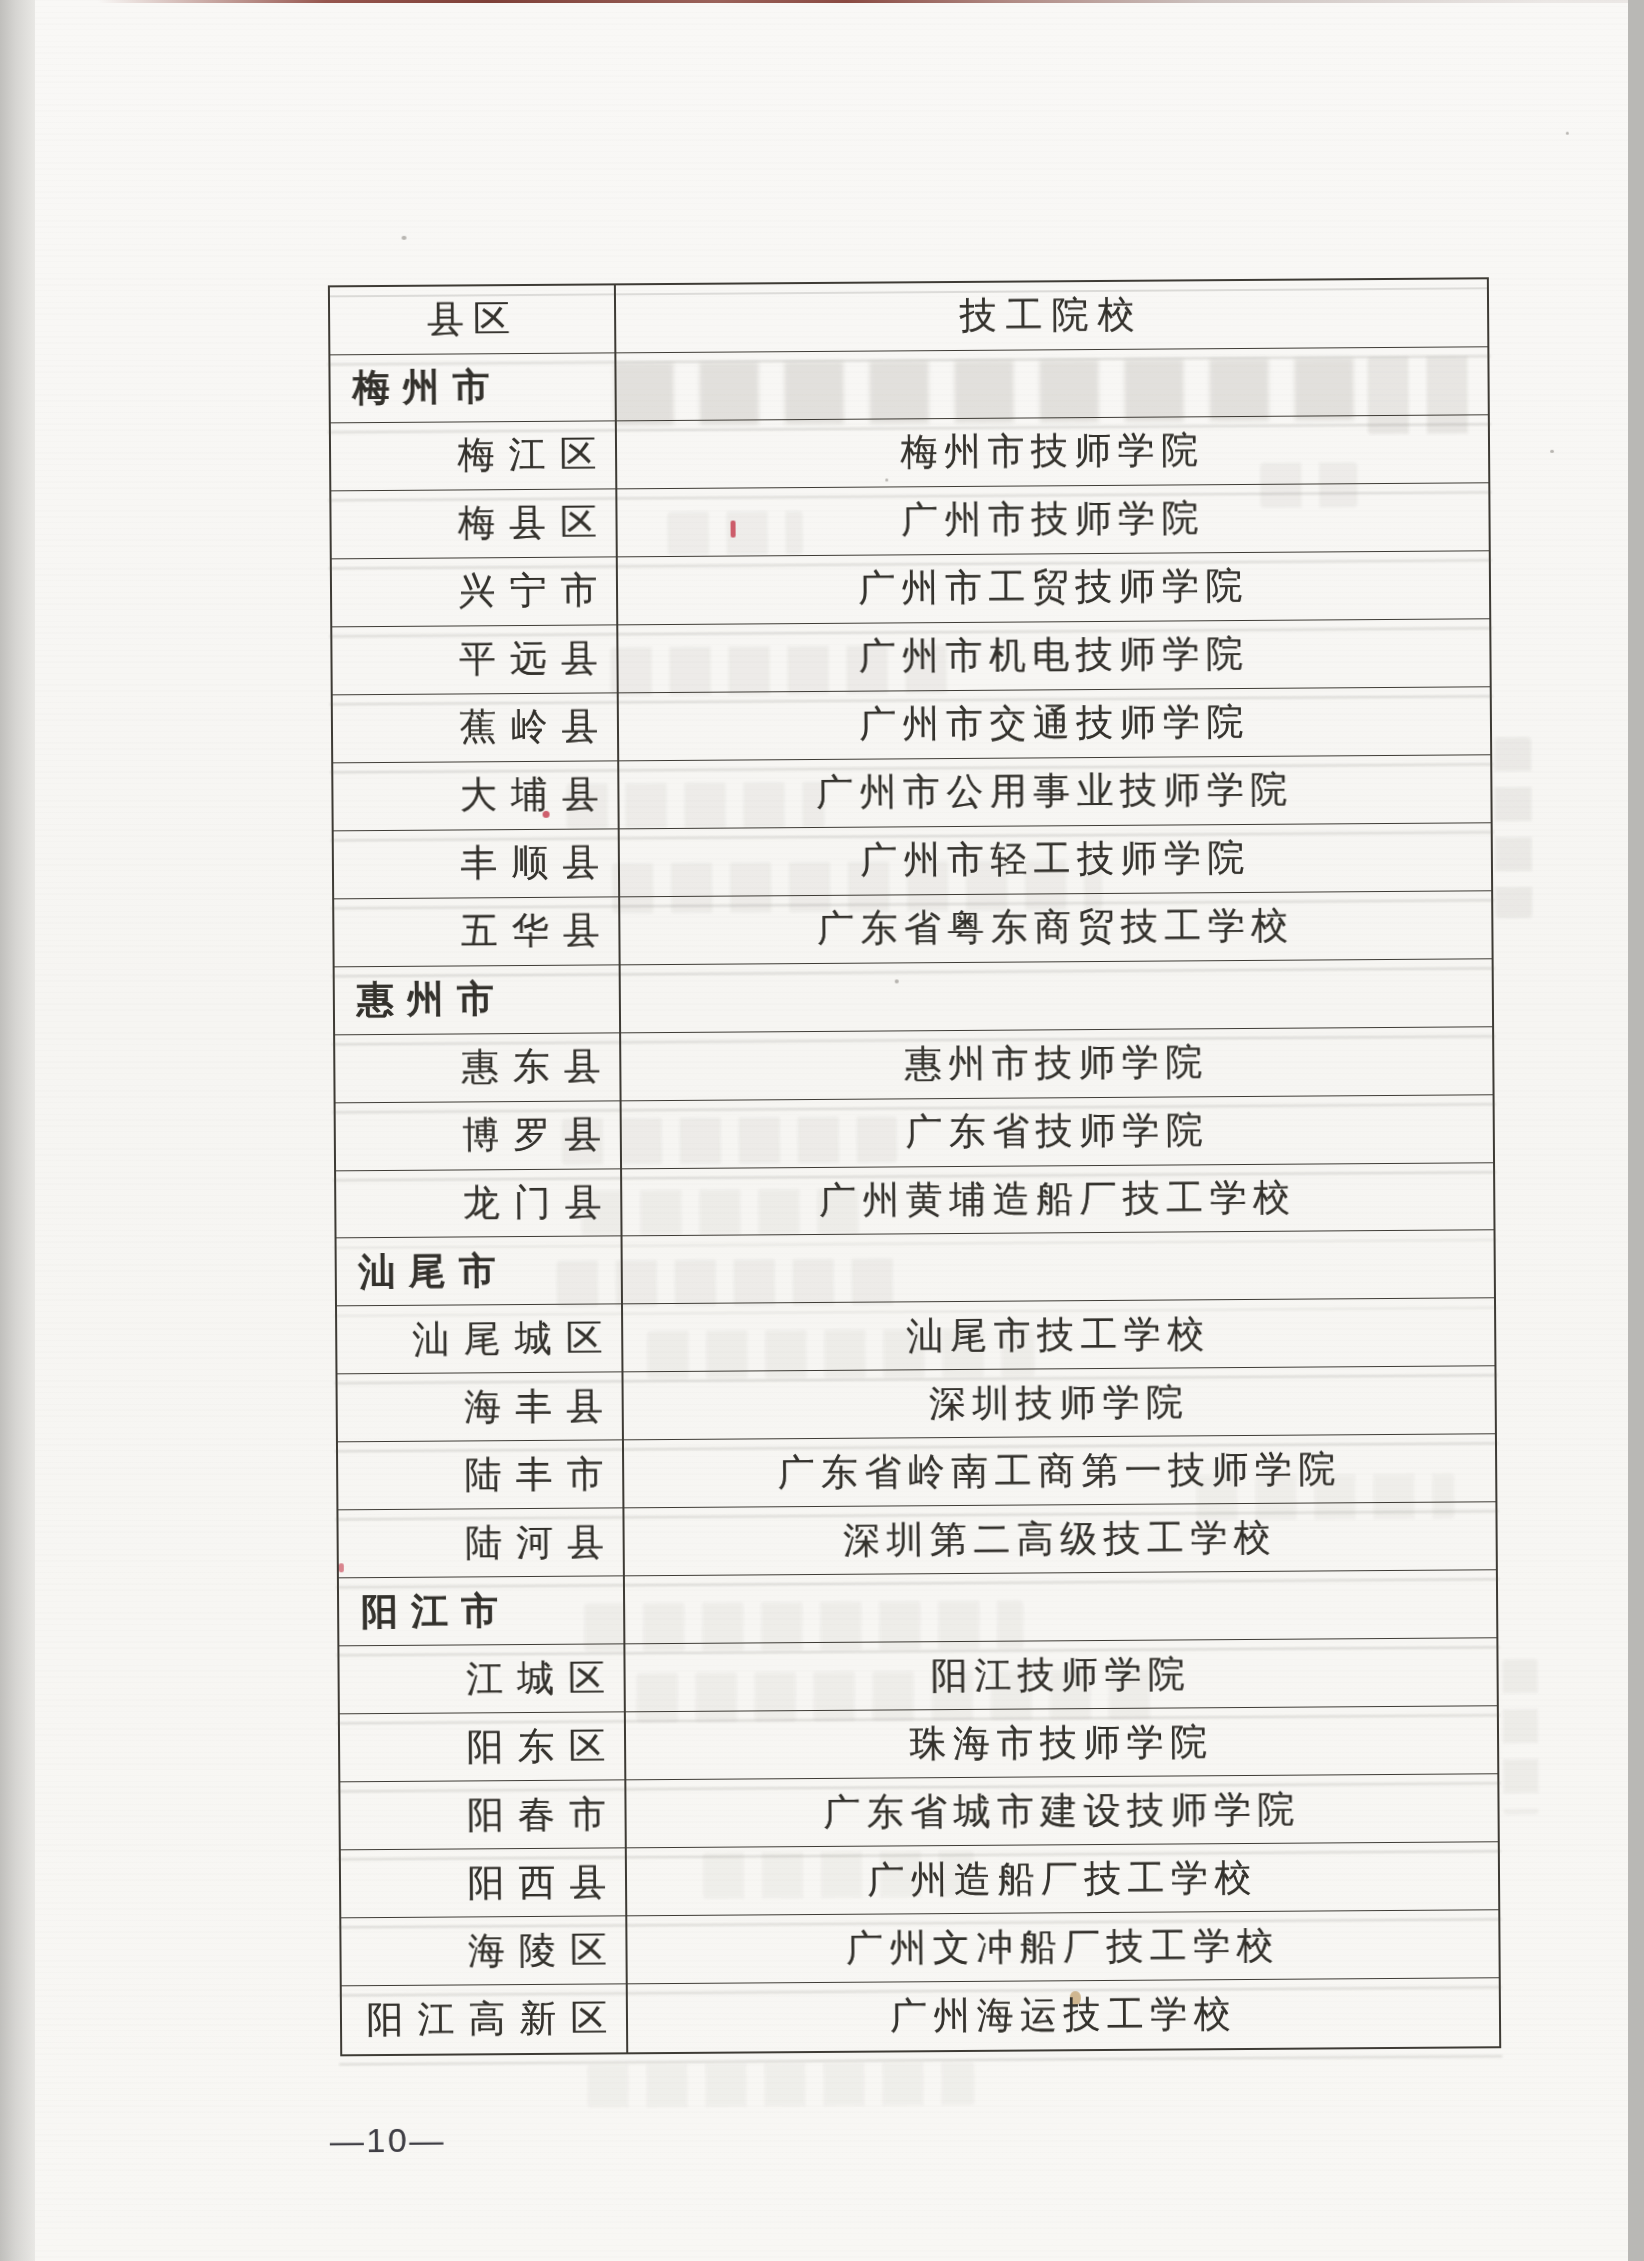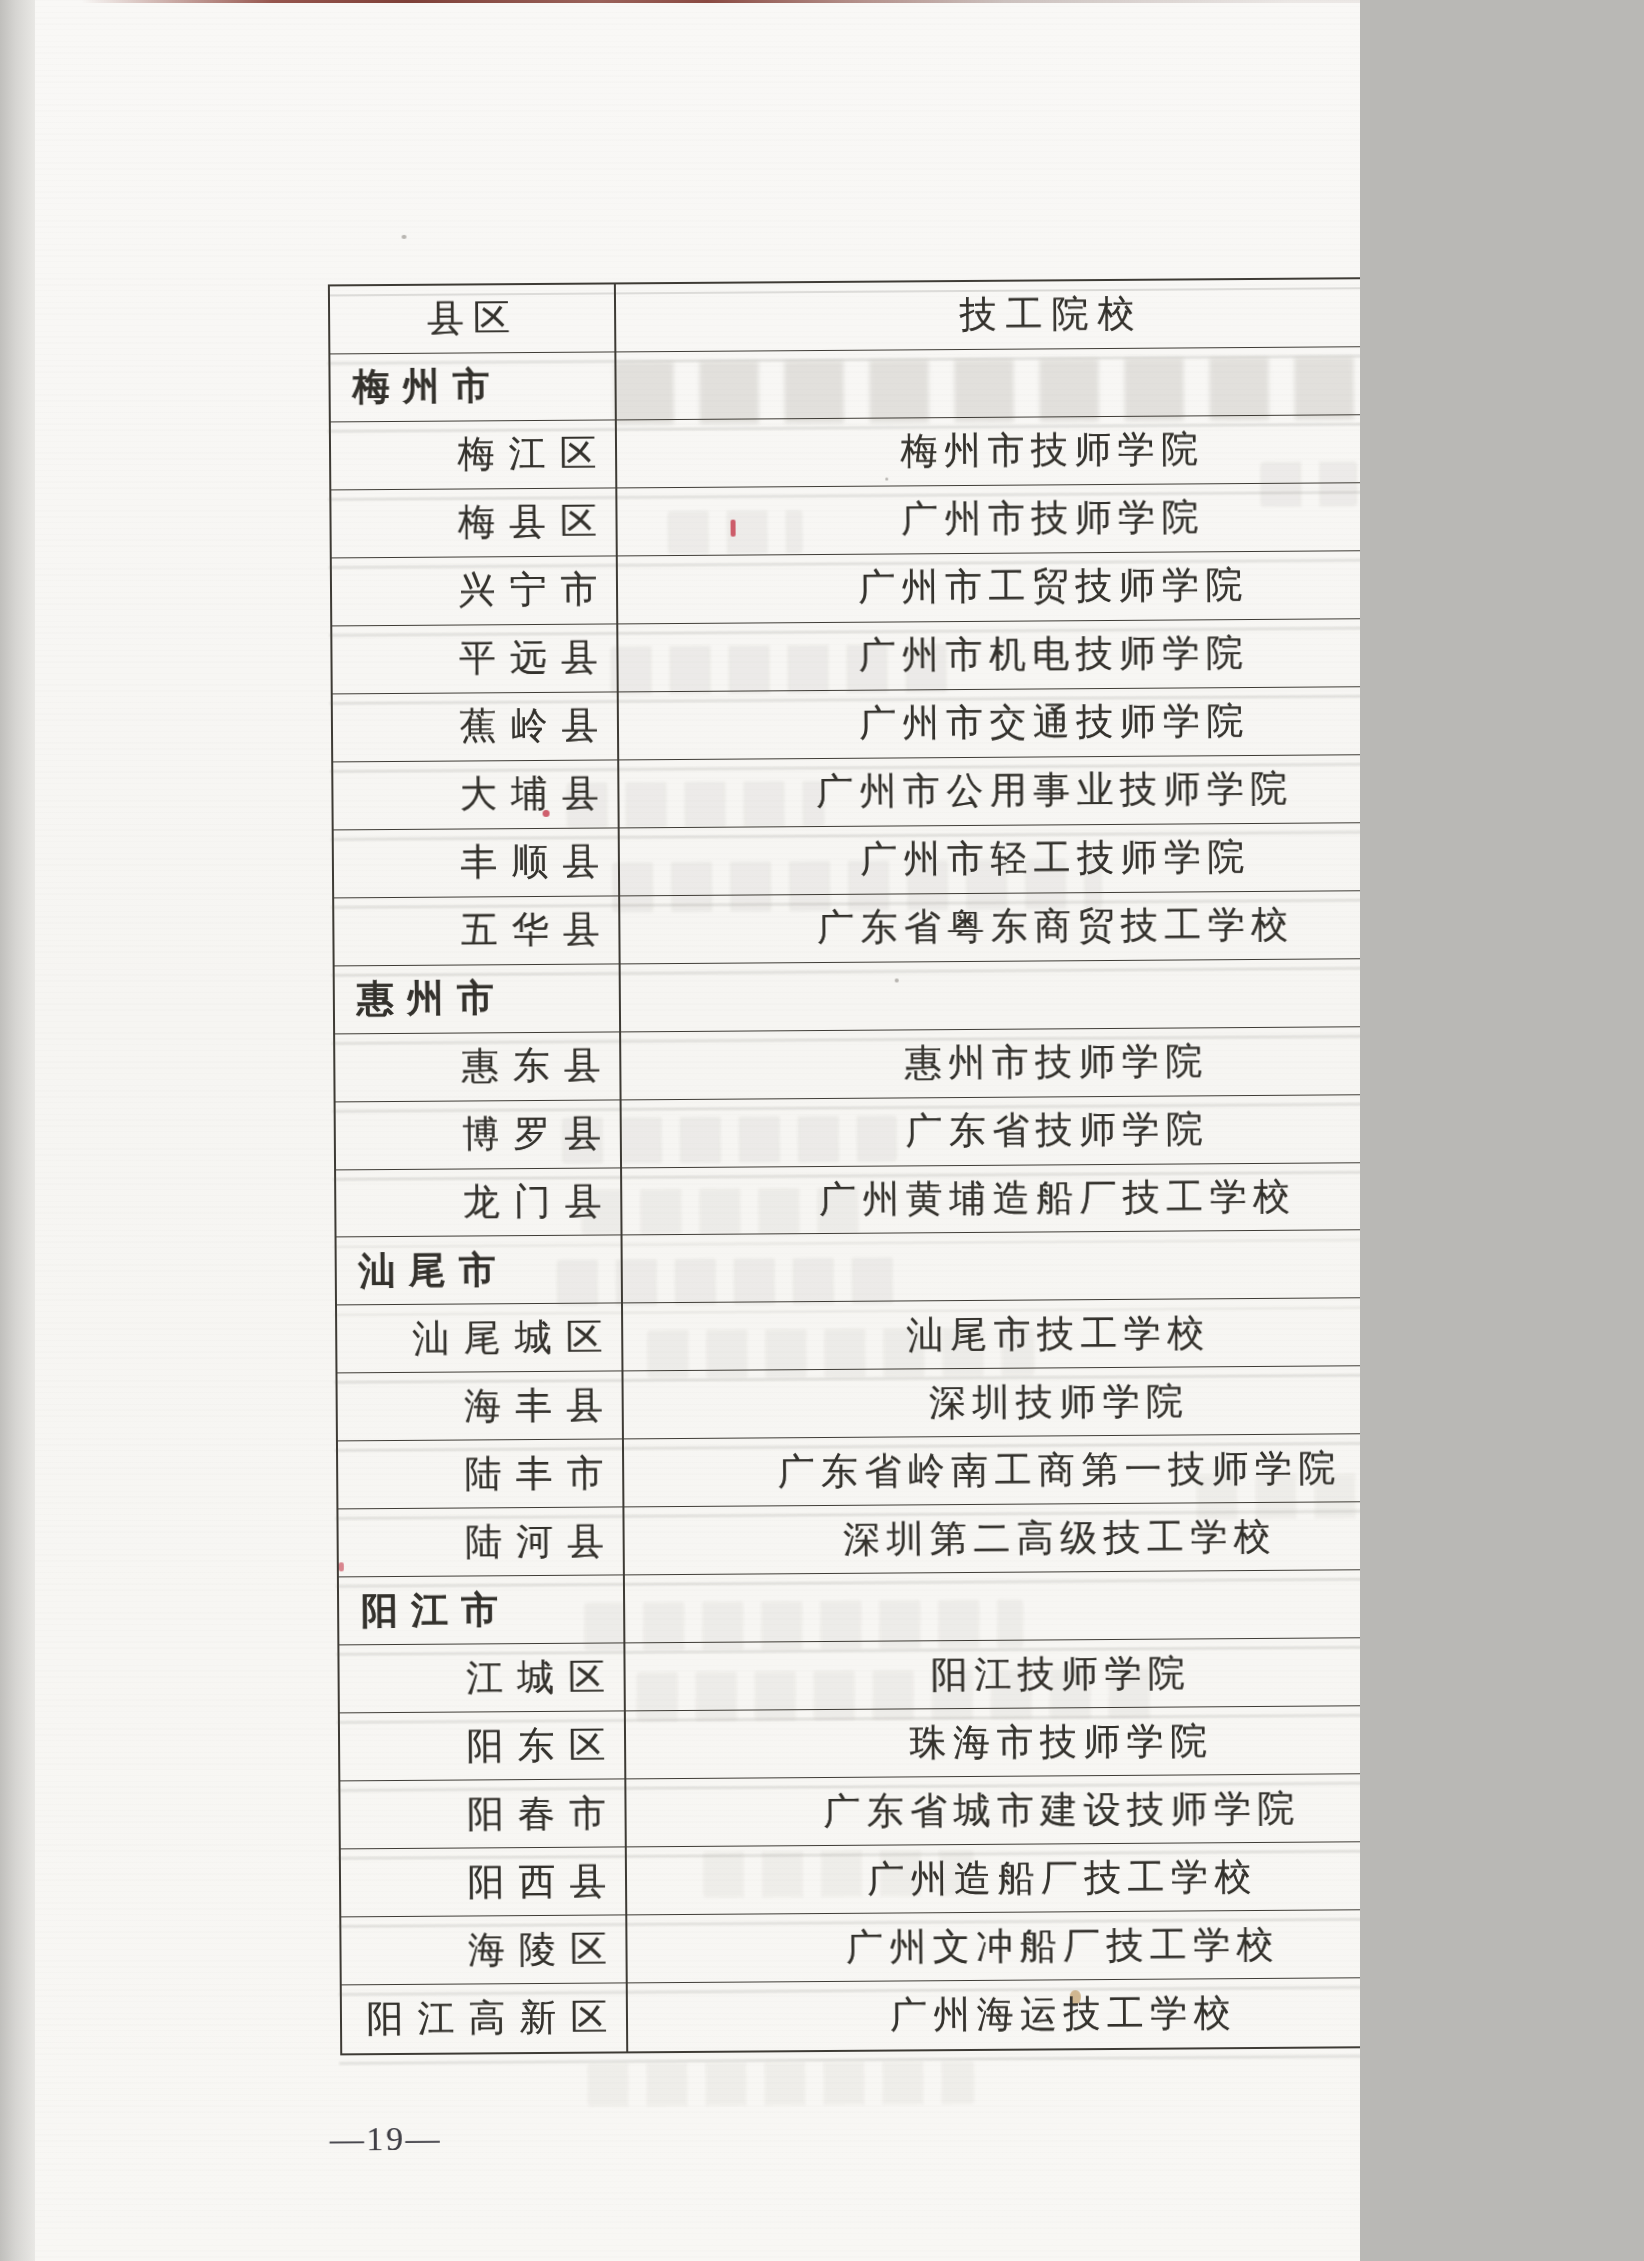--- a/index.html
+++ b/index.html
@@ -3,23 +3,23 @@
 <meta charset="utf-8">
 <style>
   :root{
     --ink:#33312c;
     --line:#3e3b35;
     --paper:#f8f7f4;
   }
   html,body{margin:0;padding:0;}
   body{background:#b9b8b5;}
   .scene{
-    position:relative;width:1360px;height:2261px;overflow:hidden;
+    position:relative;width:1628px;height:2261px;overflow:hidden;
     background:#cfcecb;
-    font-family:Liberation Serif, serif;
+    font-family:Liberation Sans, sans-serif;
   }
   .scanner-edge-left{
     position:absolute;left:0;top:0;bottom:0;width:35px;
     background:linear-gradient(90deg,#c0bfbc 0%,#d6d5d2 45%,#e9e8e5 100%);
   }
   .paper{
     position:absolute;left:35px;top:0;right:0;bottom:0;
     background:linear-gradient(180deg,#f9f8f6 0%,#f6f5f2 45%,#f8f7f4 100%);
   }
   .paper::after{
@@ -239,16 +239,16 @@
         <div class="row">
           <div class="cell c1">海陵区</div>
           <div class="cell c2">广州文冲船厂技工学校</div>
         </div>
         <div class="row">
           <div class="cell c1">阳江高新区</div>
           <div class="cell c2">广州海运技工学校</div>
         </div>
       </div>
 
-    <div class="page-number">—19—</div>
+    <div class="page-number">—10—</div>
   </div>
 </div>
 
 
 </body></html>

